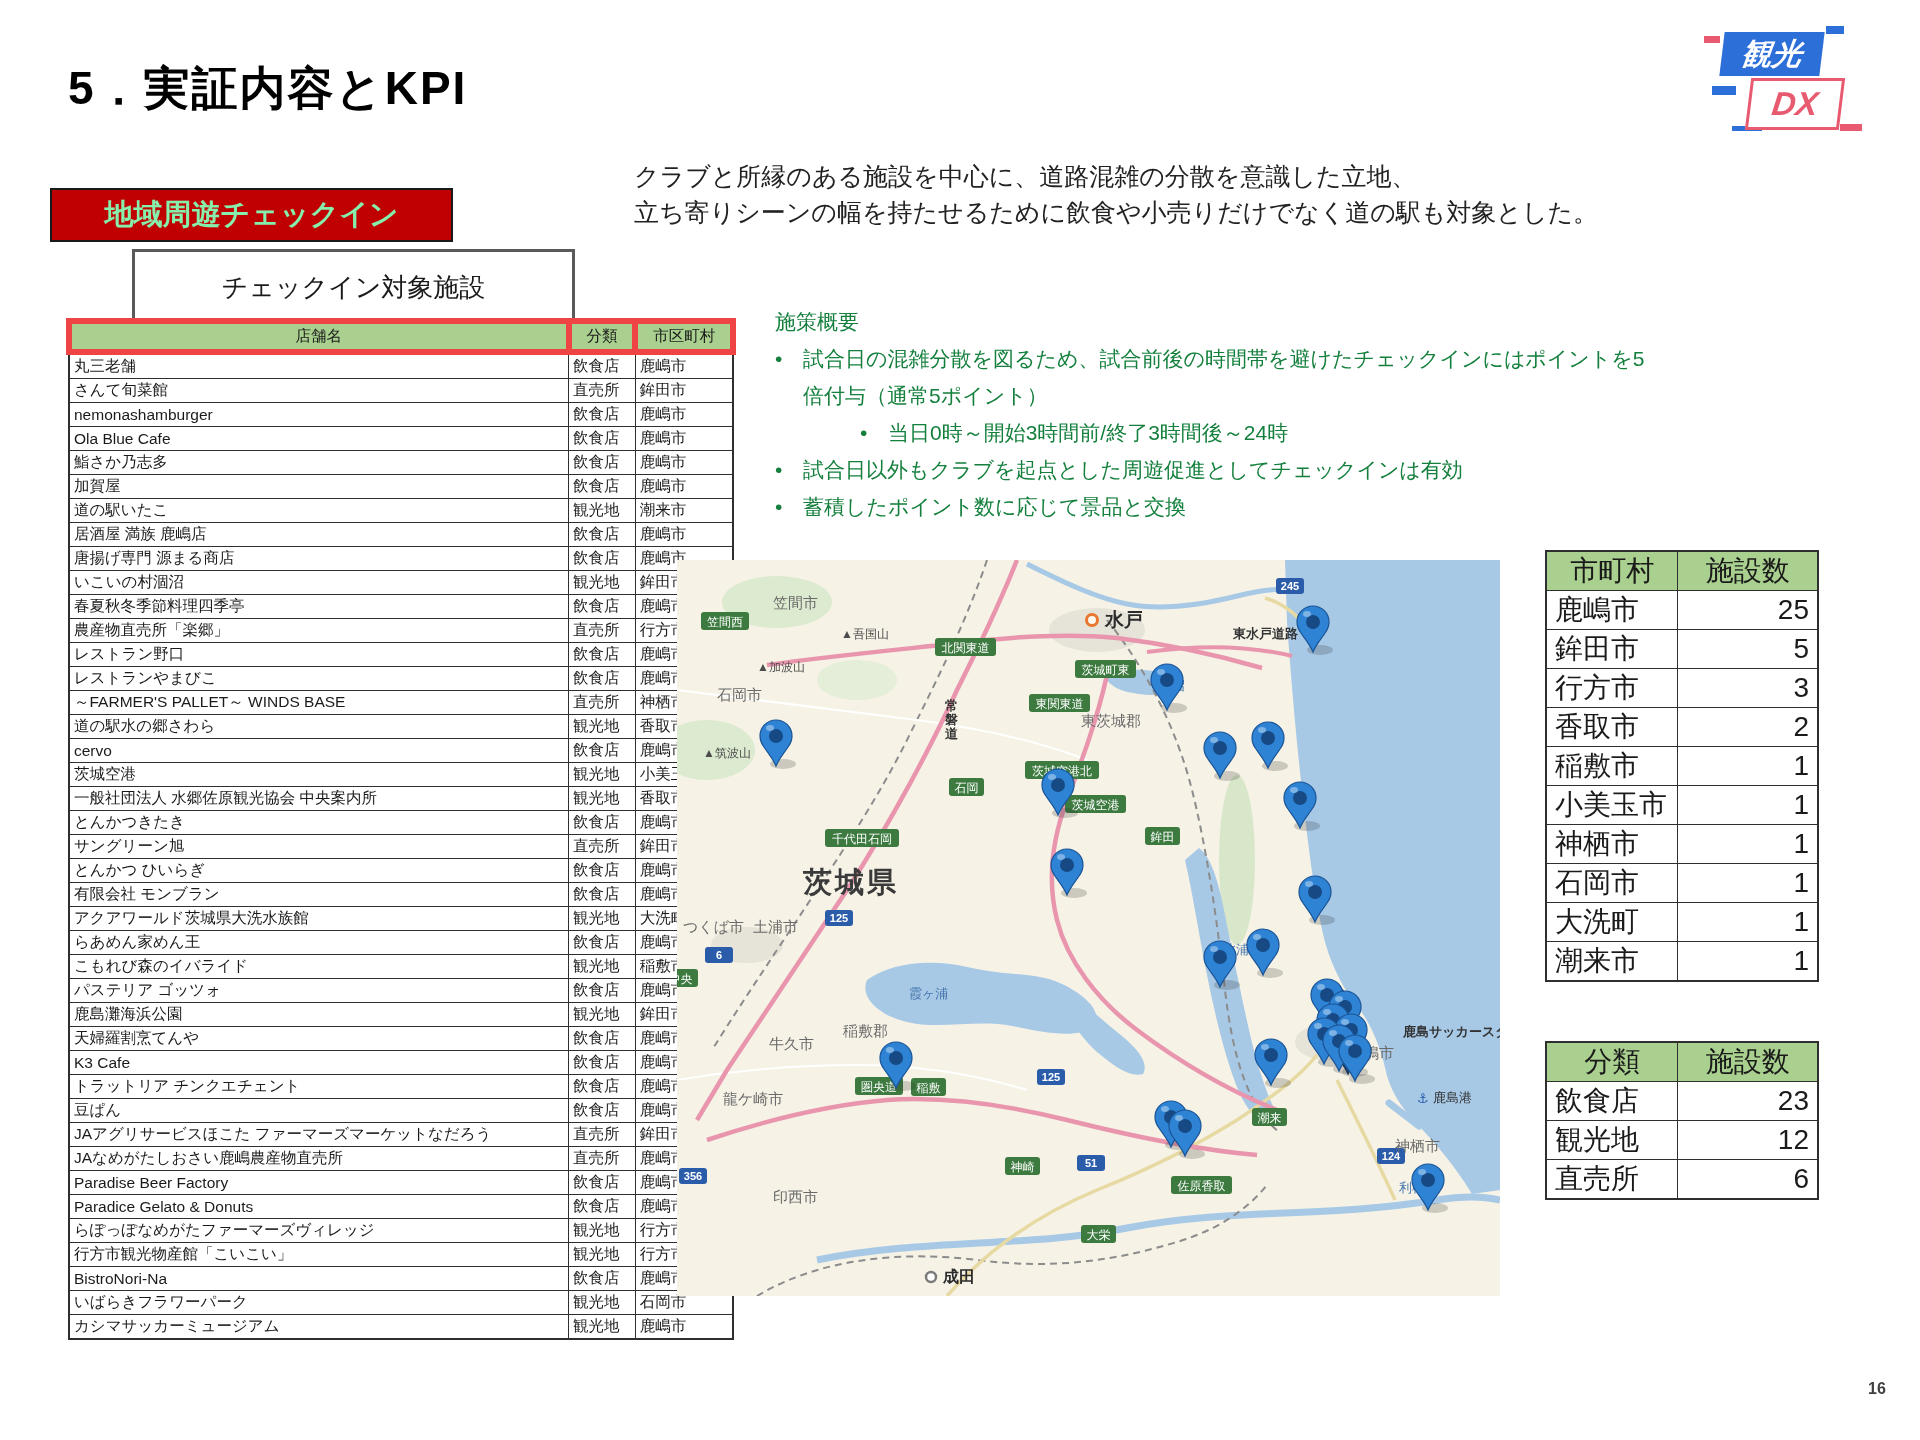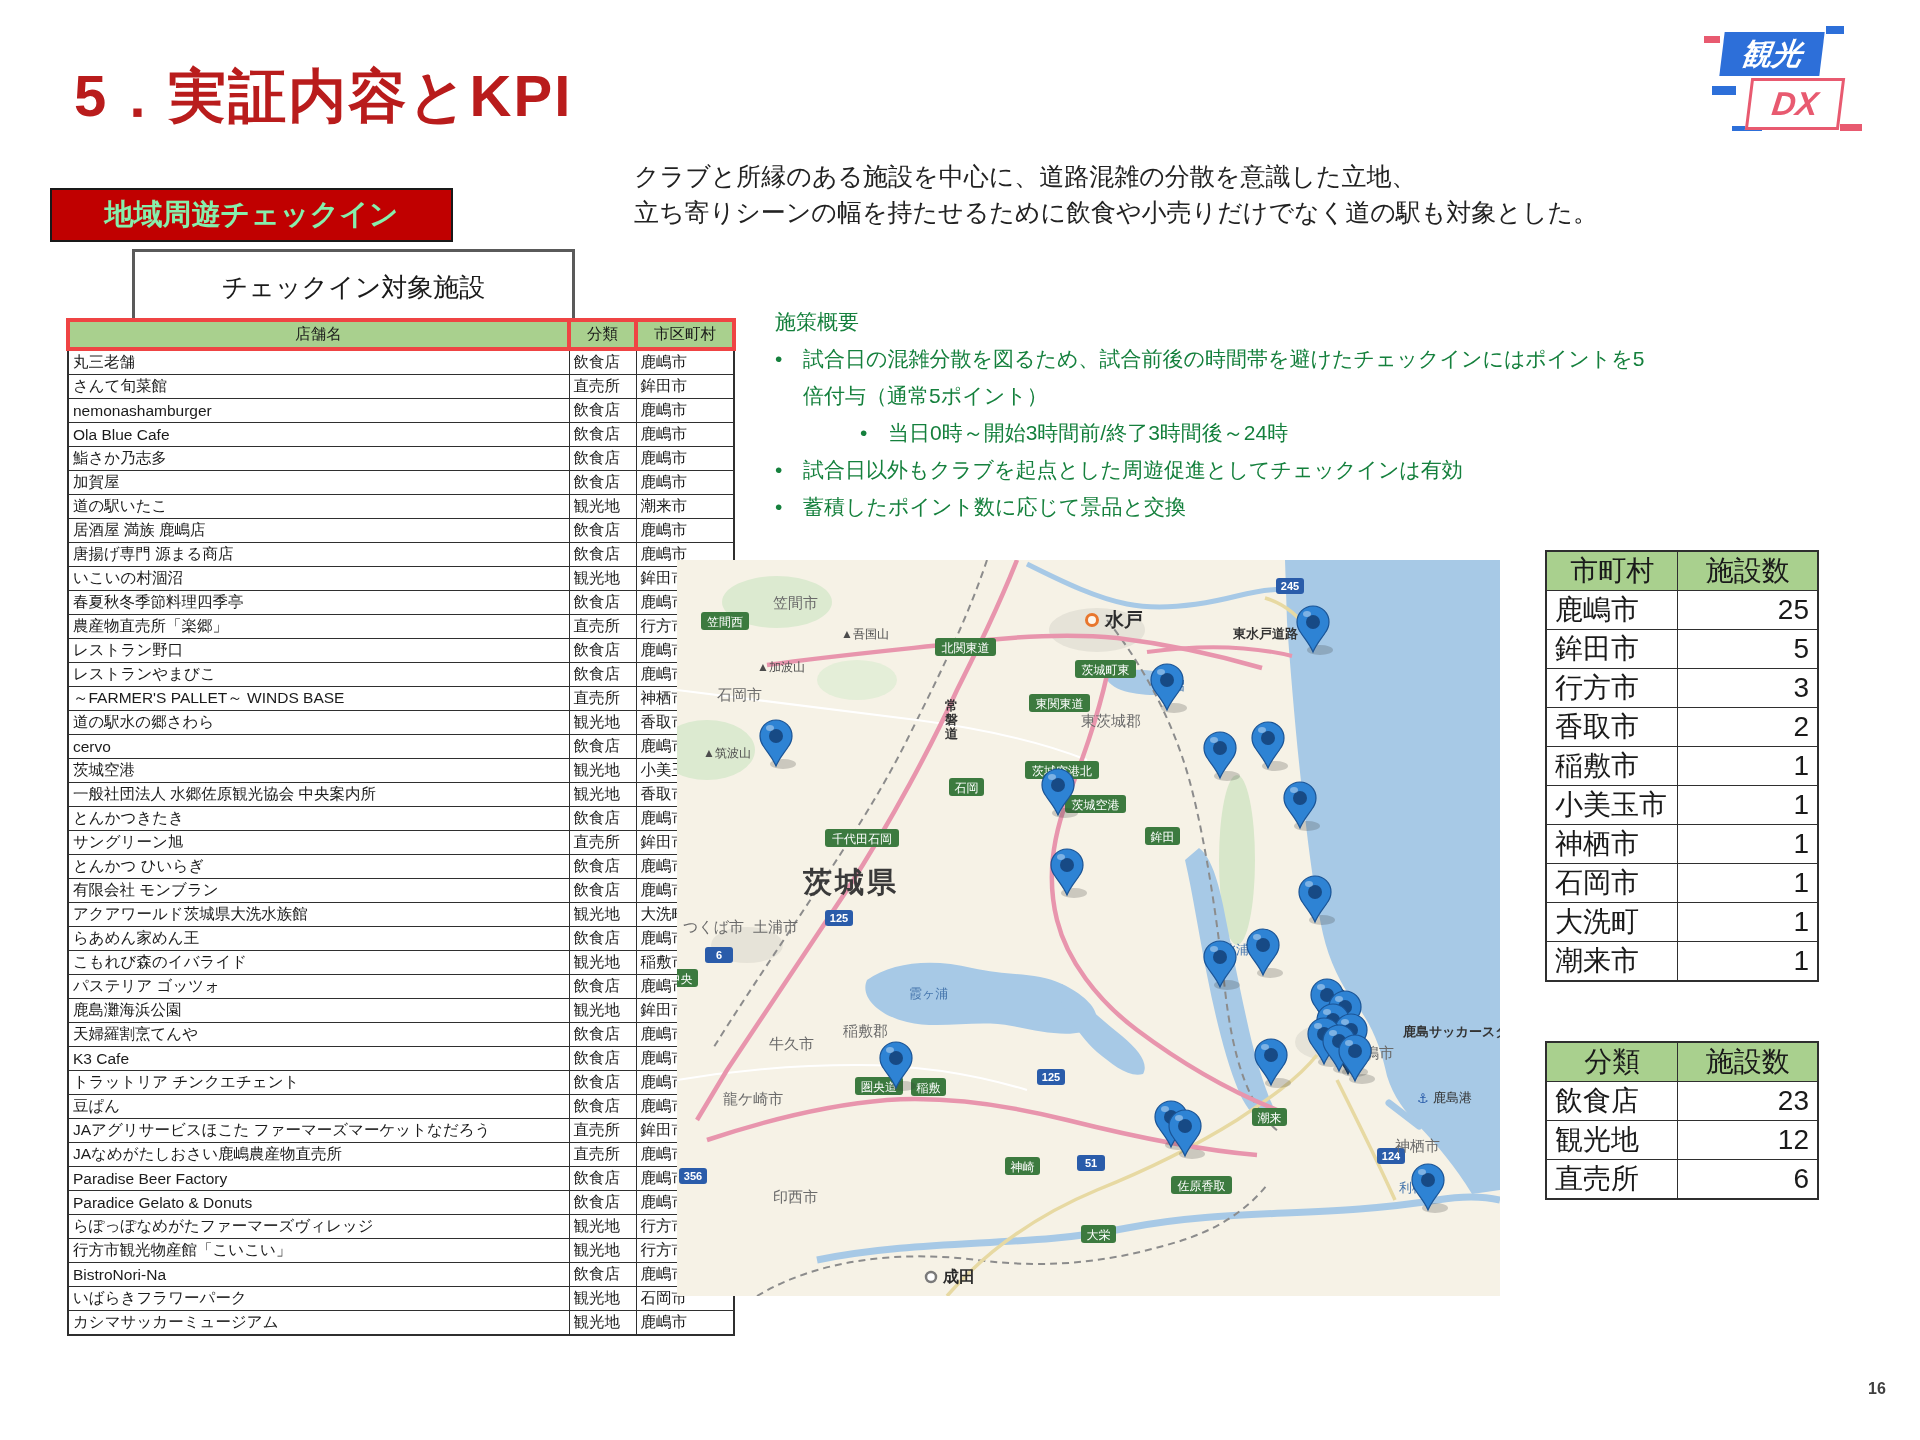--- a/index.html
+++ b/index.html
@@ -3,21 +3,21 @@
 <meta charset="utf-8">
 <style>
   html,body{margin:0;padding:0;}
   body{
     width:1920px;height:1440px;background:#ffffff;overflow:hidden;
     font-family:"Liberation Sans","DejaVu Sans",sans-serif;color:#1a1a1a;
   }
   .slide{position:relative;width:1920px;height:1440px;background:#fff;}
   .abs{position:absolute;}
 
-  .page-title{left:74px;top:58px;font-size:58px;font-weight:700;color:#b91c1c;letter-spacing:2px;}
+  .page-title{left:68px;top:58px;font-size:46px;font-weight:700;color:#000000;letter-spacing:2px;}
 
   
   .logo{left:1698px;top:24px;width:175px;height:108px;}
   .lg-blue{position:absolute;left:24px;top:8px;width:100px;height:44px;background:#2d6fd9;
     color:#fff;font-weight:700;font-style:italic;font-size:30px;display:flex;align-items:center;
     justify-content:center;transform:skewX(-7deg);}
   .lg-red{position:absolute;left:50px;top:54px;width:88px;height:46px;background:#fff;
     border:3px solid #e85a70;color:#e85a70;font-weight:700;font-style:italic;font-size:33px;
     display:flex;align-items:center;justify-content:center;transform:skewX(-7deg);}
   .lg-dash{position:absolute;}
@@ -37,21 +37,21 @@
 
   .policy{left:775px;top:303px;width:840px;font-size:21px;line-height:37px;color:#15803d;}
   .p-row{display:flex;}
   .p-dot{width:28px;flex:0 0 28px;text-align:left;}
   .p-sub{margin-left:85px;}
   .p-text{white-space:nowrap;}
 
   
   .facility-table{left:66px;top:318px;}
   table.ftab{border-collapse:collapse;table-layout:fixed;width:670px;font-size:15.5px;}
-  table.ftab th{background:#a9d08e;border:4px solid #ef4444;height:25px;font-weight:400;padding:0 4px;}
+  table.ftab th{background:#a9d08e;border:6px solid #ef4444;height:25px;font-weight:400;padding:0 4px;}
   table.ftab td{border:1px solid #2f2f2f;height:23px;padding:0 4px;white-space:nowrap;overflow:hidden;}
   table.ftab{border:2px solid #2f2f2f;}
   .c-name{width:486px;}
   .c-cat{width:65px;}
   .c-muni{width:95px;}
 
   
   .muni-table{left:1545px;top:550px;}
   .cat-table{left:1545px;top:1041px;}
   table.stab{border-collapse:collapse;table-layout:fixed;width:274px;font-size:28px;border:2px solid #2f2f2f;}

